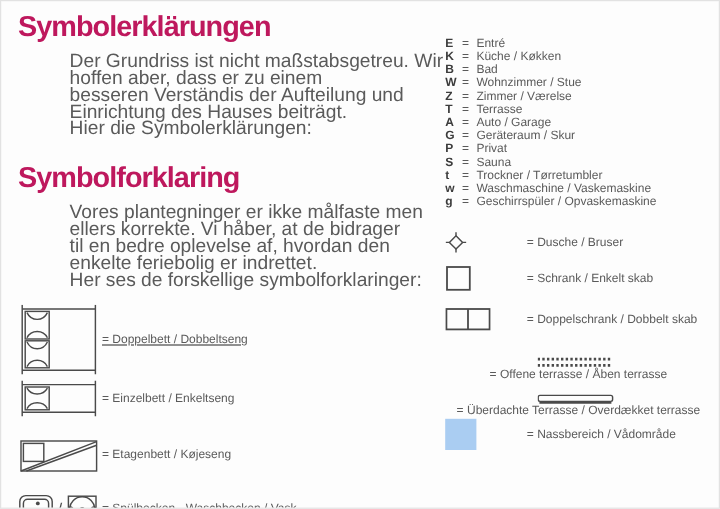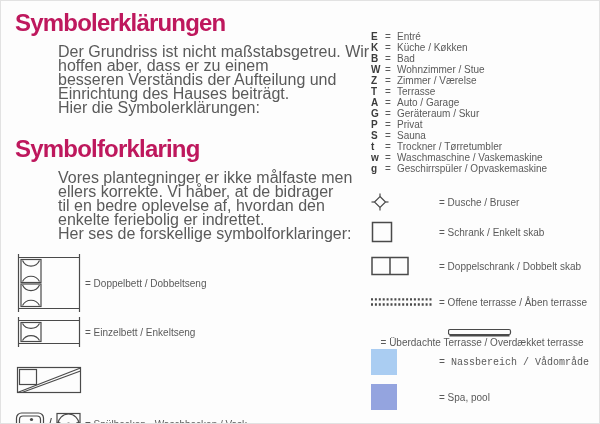--- a/index.html
+++ b/index.html
@@ -26,41 +26,41 @@
   .heading2 { margin-top:20px; }
 
   
   .sym-list { margin-top:13px; }
   .srow { display:flex; align-items:center; }
   .sym-cell { width:70px; display:flex; align-items:center; }
   .slabel { font-size:10px; color:#5a5a5a; }
   .slash { font-size:14px; color:#4a4a4a; margin:0 3px; }
   svg .st { stroke:#4a4a4a; stroke-width:1.2; fill:none; }
 
-  .row-dbed  { height:58px; }
+  .row-dbed  { height:58px;text-decoration:underline; }
   .row-sbed  { height:30px; margin-top:5px;text-align:center; }
   .row-bunk  { height:32px; margin-top:16px; }
   .row-sink  { height:30px; margin-top:14px; }
   .row-stove { height:24px; margin-top:15px; }
 
   
   .crow { display:flex; font-size:10px; line-height:11px; color:#5a5a5a; }
   .cl { width:14px; font-weight:700; color:#3c3c3c; }
   .ce { width:12px; }
 
   
   .rsym-list { margin-top:18px; }
   .rrow { display:flex; align-items:center; }
   .rsym-cell { width:68px; display:flex; align-items:center; }
   .row-shower  { height:20px;text-align:right; }
   .row-cab     { height:22px; margin-top:9px; }
   .row-dcab    { height:20px; margin-top:13px; }
-  .row-oterr   { height:10px; margin-top:21px; }
+  .row-oterr   { height:10px; margin-top:21px;flex-direction:column; }
   .row-cterr   { height:9px;  margin-top:21px;flex-direction:column; }
-  .row-wet     { height:26px; margin-top:12px;font-family:Liberation Mono, monospace; }
+  .row-wet     { height:26px; margin-top:12px; }
   .row-spa     { height:26px; margin-top:9px; }
   .fill-sq { width:26px; height:26px; }
 </style>
 </head>
 <body>
 
 <div class="page">
 
   <div class="col-left">
     <h1 class="heading">Symbolerklärungen</h1>
@@ -115,20 +115,21 @@
         <div class="sym-cell">
           <svg width="68" height="32" viewBox="0 0 68 32">
             <g class="st">
               <rect x="2.5" y="4.5" width="63" height="25"></rect>
               <rect x="4.5" y="6.5" width="17" height="15"></rect>
               <line x1="2.5" y1="29.5" x2="65.5" y2="5"></line>
               <line x1="7" y1="29.5" x2="65.5" y2="8"></line>
             </g>
           </svg>
         </div>
+        <div class="slabel">= Etagenbett / Køjeseng</div>
       </div>
 
       <div class="srow row-sink">
         <div class="sym-cell">
           <svg width="30" height="27" viewBox="0 0 30 27">
             <g class="st">
               <rect x="1.5" y="2" width="27" height="23" rx="5"></rect>
               <rect x="4.5" y="5" width="21" height="17" rx="3.5"></rect>
               <circle cx="16.5" cy="8.5" r="1.6" fill="#4a4a4a" stroke="none"></circle>
             </g>
@@ -289,22 +290,16 @@
         <div class="slabel">= Überdachte Terrasse / Overdækket terrasse</div>
       </div>
 
       <div class="rrow row-wet">
         <div class="rsym-cell">
           <div class="fill-sq" style="background: rgb(170, 205, 242);"></div>
         </div>
         <div class="slabel">= Nassbereich / Vådområde</div>
       </div>
 
-      <div class="rrow row-spa">
-        <div class="rsym-cell">
-          <div class="fill-sq" style="background: rgb(148, 164, 223);"></div>
-        </div>
-        <div class="slabel">= Spa, pool</div>
-      </div>
 
     </div>
   </div>
 </div>
 
 </body></html>

